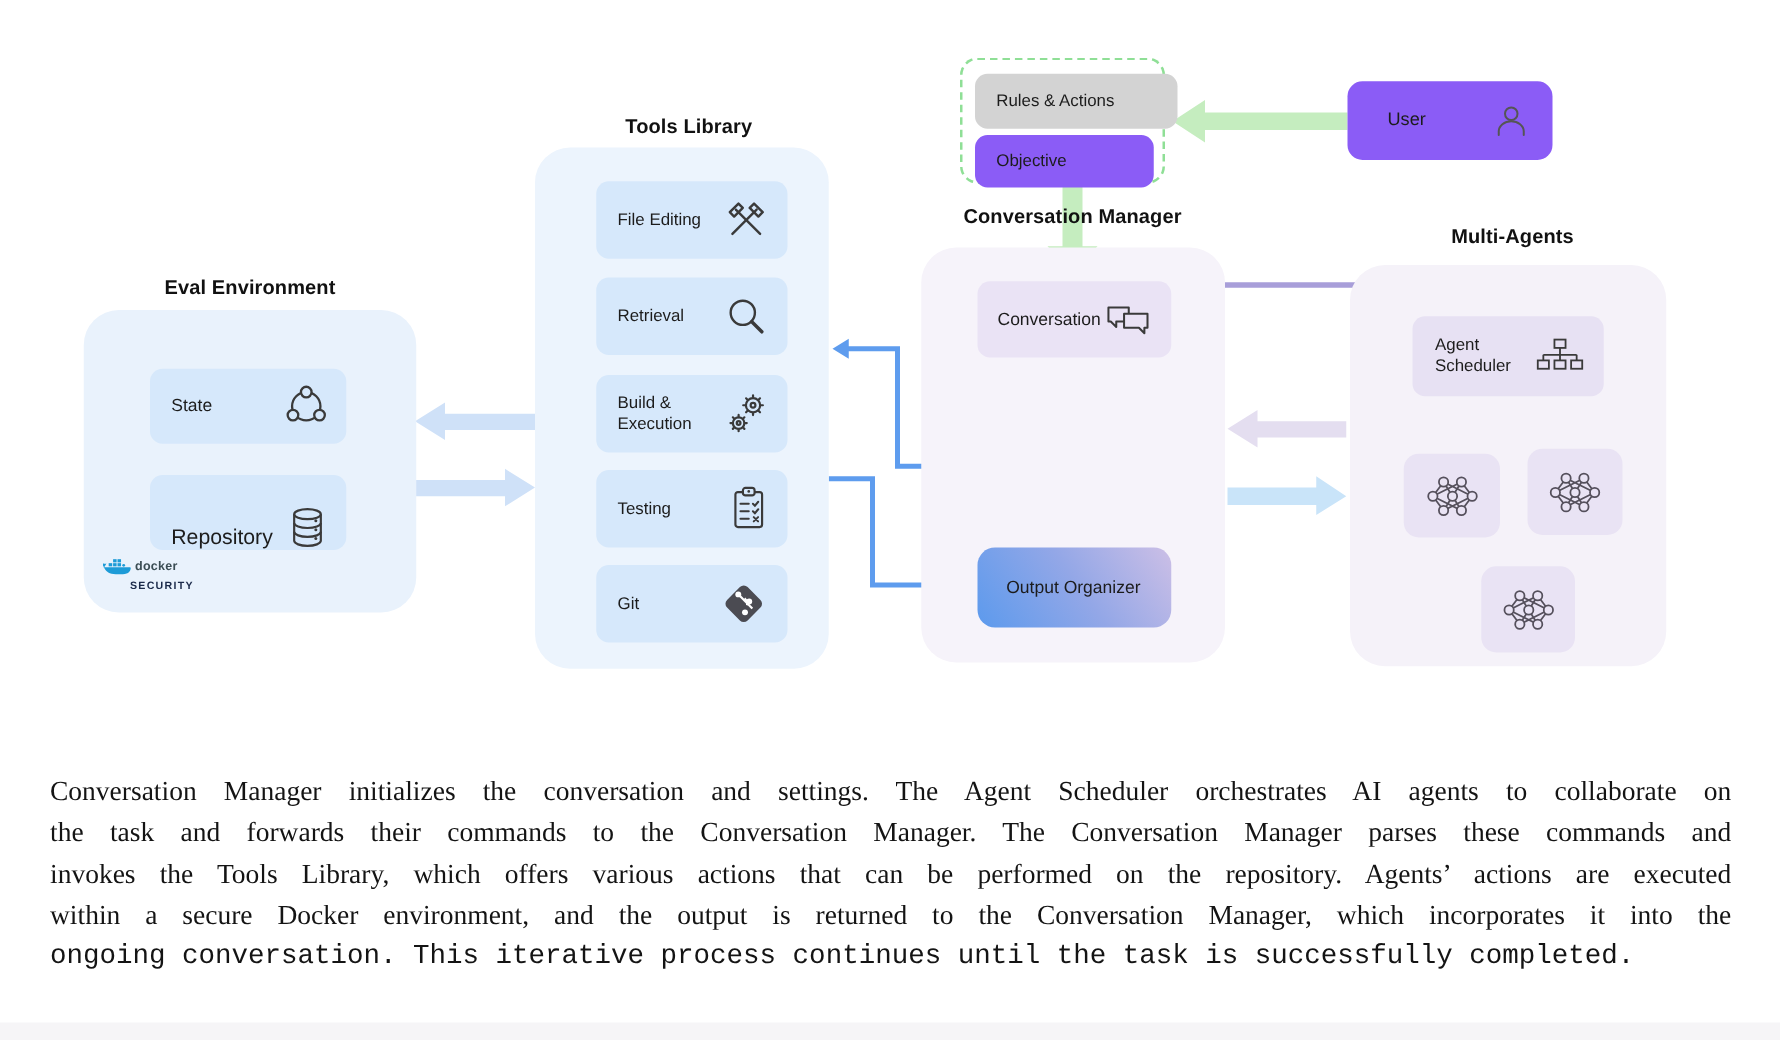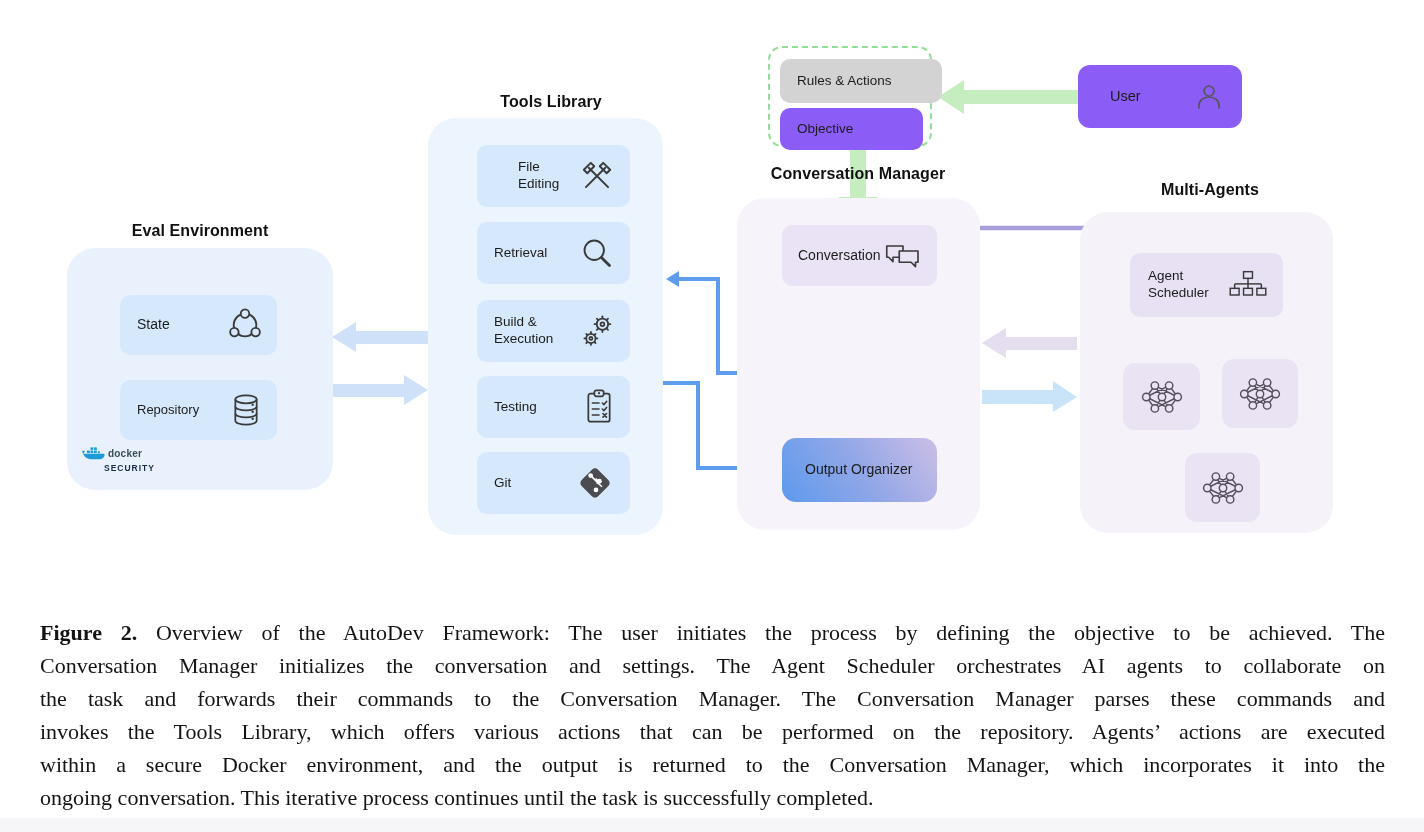--- a/index.html
+++ b/index.html
@@ -35,21 +35,21 @@
     position:absolute; left:768px; top:46px; width:164px; height:101px;
     border:2px dashed #8fdf96; border-radius:14px;
   }
   .icon { flex:0 0 auto; display:block; }
   svg.overlay { position:absolute; left:0; top:0; pointer-events:none; }
   .caption {
     position:absolute; left:40px; top:616px; width:1345px;
     font-family:"Liberation Serif", serif; font-size:22px; line-height:33px; color:#141414;
   }
   .cap-line { text-align:justify; text-align-last:justify; }
-  .cap-line.last { text-align-last:left; }
+  .cap-line.last { text-align-last:left;font-family:Liberation Mono, monospace; }
   .cap-bold { font-weight:bold; }
   .footer-bar { position:absolute; left:0; top:818px; width:1424px; height:14px; background:#f6f5f7; }
   .docker-wrap { position:absolute; left:82px; top:444px; width:110px; }
   .docker-row { display:flex; align-items:center; gap:2px; }
   .docker-name { font-size:10px; font-weight:bold; color:#3b4d54; letter-spacing:.2px; }
   .docker-sec { font-size:8.5px; font-weight:bold; color:#1b2a4a; letter-spacing:1px; margin:1px 0 0 22px; }
 </style>
 </head>
 <body>
 
@@ -143,21 +143,21 @@
   <div class="panel eval">
     <div class="node blue-item" style="left:53px; top:47px; width:157px; height:60px; font-size:14px;">
       <span class="lbl">State</span>
       <svg class="icon" width="34" height="34" viewBox="0 0 24 24">
         <circle cx="12" cy="12" r="8" fill="none" stroke="#3a3a3a" stroke-width="1.3"></circle>
         <circle cx="12" cy="4" r="3" fill="#d6e8fb" stroke="#3a3a3a" stroke-width="1.3"></circle>
         <circle cx="4.5" cy="17" r="3" fill="#d6e8fb" stroke="#3a3a3a" stroke-width="1.3"></circle>
         <circle cx="19.5" cy="17" r="3" fill="#d6e8fb" stroke="#3a3a3a" stroke-width="1.3"></circle>
       </svg>
     </div>
-    <div class="node blue-item" style="left:53px; top:132px; width:157px; height:60px; font-size:13px;">
+    <div class="node blue-item" style="left:53px; top:132px; width:157px; height:60px; font-size:17px;align-items:flex-end;">
       <span class="lbl">Repository</span>
       <svg class="icon" width="32" height="36" viewBox="0 0 24 26">
         <ellipse cx="12" cy="5" rx="8" ry="3" fill="none" stroke="#3a3a3a" stroke-width="1.3"></ellipse>
         <path d="M4,5 V21 a8,3 0 0 0 16,0 V5" fill="none" stroke="#3a3a3a" stroke-width="1.3"></path>
         <path d="M4,10.3 a8,3 0 0 0 16,0" fill="none" stroke="#3a3a3a" stroke-width="1.3"></path>
         <path d="M4,15.6 a8,3 0 0 0 16,0" fill="none" stroke="#3a3a3a" stroke-width="1.3"></path>
         <circle cx="17" cy="9" r=".9" fill="#3a3a3a"></circle>
         <circle cx="17" cy="14.3" r=".9" fill="#3a3a3a"></circle>
         <circle cx="17" cy="19.6" r=".9" fill="#3a3a3a"></circle>
       </svg>
@@ -176,21 +176,21 @@
         <rect x="17" y="4" width="4" height="3.6" fill="#1d9bd7"></rect>
         <circle cx="24" cy="11" r="1.6" fill="#1d9bd7"></circle>
       </svg>
       <span class="docker-name">docker</span>
     </div>
     <div class="docker-sec">SECURITY</div>
   </div>
 
   <div class="panel tools">
     <div class="node blue-item" style="left:49px; top:27px;  width:153px; height:62px;">
-      <span class="lbl" style="max-width:86px;margin-left:24px;">File Editing</span>
+      <span class="lbl" style="max-width:86px;">File Editing</span>
       <svg class="icon" width="36" height="36" viewBox="0 0 26 26">
         <g stroke="#3a3a3a" stroke-width="1.4" fill="none" stroke-linecap="round" stroke-linejoin="round">
           <path d="M7,7 L21,21"></path>
           <path d="M19,7 L5,21"></path>
           <path d="M3.5,8.5 L8.5,3.5 L11,6 L6,11 Z"></path>
           <path d="M17.5,3.5 L22.5,8.5 L20,11 L15,6 Z"></path>
         </g>
       </svg>
     </div>
     <div class="node blue-item" style="left:49px; top:104px; width:153px; height:62px;">
@@ -334,21 +334,20 @@
             <circle cx="14" cy="14" r="2.6" fill="#e9e3f4"></circle>
             <circle cx="25" cy="14" r="2.6" fill="#e9e3f4"></circle>
           <circle cx="9" cy="22" r="2.6" fill="#e9e3f4"></circle>
             <circle cx="19" cy="22" r="2.6" fill="#e9e3f4"></circle>
         </g>
       </svg>
     </div>
   </div>
 
   <div class="caption">
-    <div class="cap-line"><span class="cap-bold">Figure 2.</span><span> Overview of the AutoDev Framework: The user initiates the process by defining the objective to be achieved. The</span></div>
     <div class="cap-line">Conversation Manager initializes the conversation and settings. The Agent Scheduler orchestrates AI agents to collaborate on</div>
     <div class="cap-line">the task and forwards their commands to the Conversation Manager. The Conversation Manager parses these commands and</div>
     <div class="cap-line">invokes the Tools Library, which offers various actions that can be performed on the repository. Agents’ actions are executed</div>
     <div class="cap-line">within a secure Docker environment, and the output is returned to the Conversation Manager, which incorporates it into the</div>
     <div class="cap-line last">ongoing conversation. This iterative process continues until the task is successfully completed.</div>
   </div>
 
   <div class="footer-bar"></div>
 </div>
 

